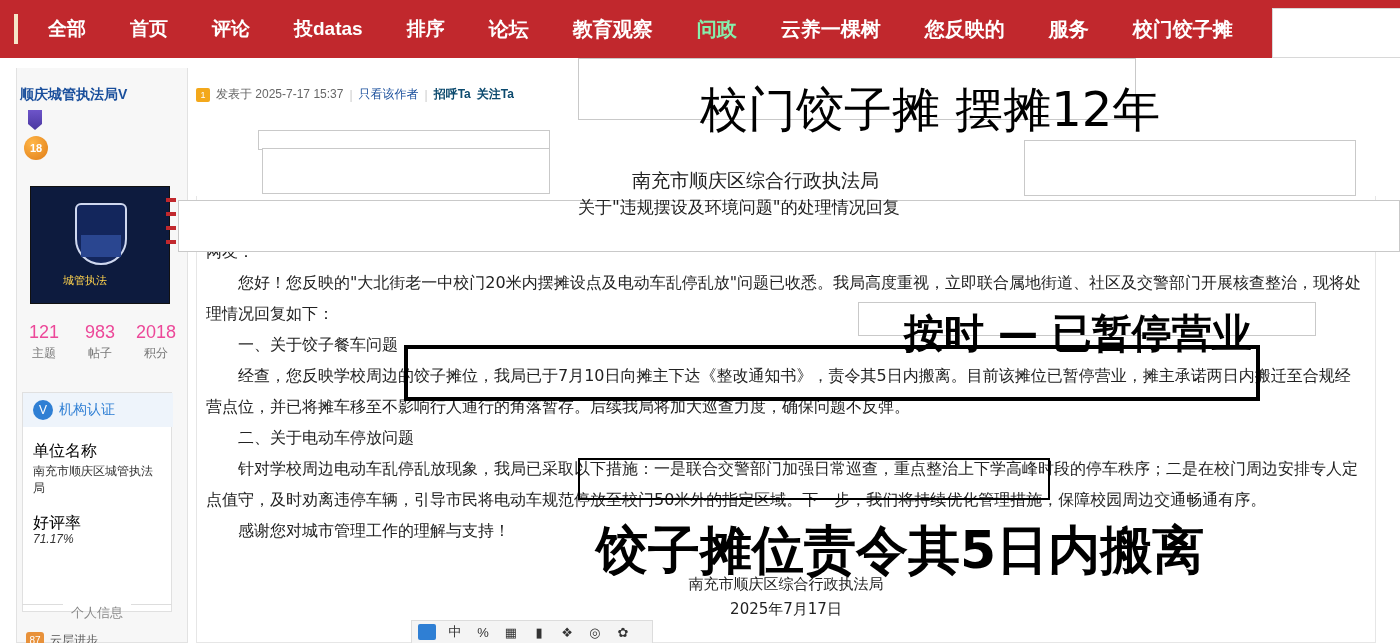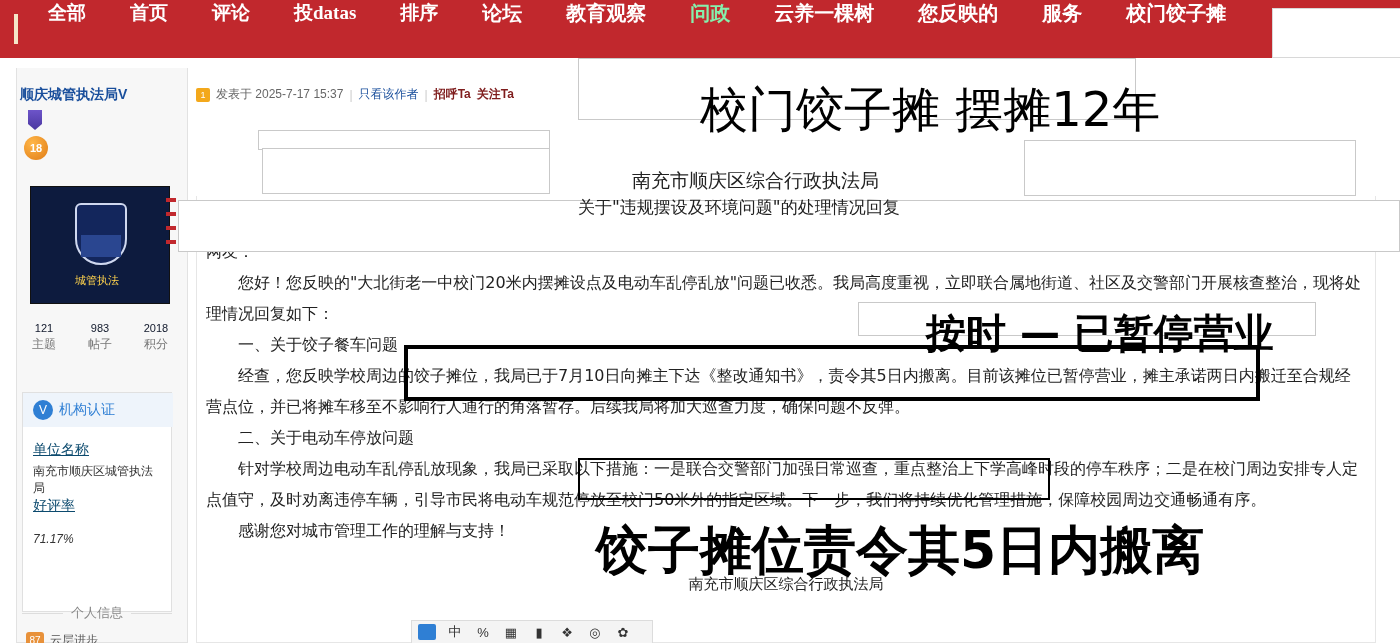--- a/index.html
+++ b/index.html
@@ -26,23 +26,22 @@
   }
   .nav-accent {
     position: absolute; left: 14px; top: 14px;
     width: 4px; height: 30px;
     background: #f5e6c8;
   }
   .nav-items {
     position: absolute; left: 26px; top: 0;
     height: 42px;
     display: flex;
-    align-items: flex-end;
+    align-items: flex-start;
     gap: 0;
-    font-family: Liberation Serif, serif;
   }
   .nav-item {
     color: #ffffff;
     font-size: 20px;
     font-weight: bold;
     padding: 0 22px;
     line-height: 58px;
     white-space: nowrap;
     cursor: pointer;
   }
@@ -103,40 +102,40 @@
     position: absolute; left: 44px; top: 20px;
     width: 52px; text-align: center;
     color: #ffd34d; font-size: 10px; letter-spacing: 1px;
   }
   .sb-avatar .city {
     position: absolute; left: 50px; top: 48px;
     width: 40px; height: 22px;
     background: #2a4690;
   }
   .sb-avatar .cap {
-    position: absolute; left: 14px; top: 86px;
+    position: absolute; left: 2px; top: 86px;
     width: 104px; height: 16px;
     color: #ffd34d; font-size: 11px; text-align: center;
   }
   .sb-avatar-side {
     position: absolute; left: 166px; top: 198px;
     width: 10px; height: 56px;
   }
   .sb-avatar-side i {
     display: block; width: 10px; height: 4px;
     background: #c1282d; margin-bottom: 10px;
   }
   .sb-stats {
     position: absolute; left: 18px; top: 322px;
     width: 164px;
     display: flex; justify-content: space-between;
     text-align: center;
   }
   .sb-stats .col { width: 52px; }
-  .sb-stats .num { font-size: 11px; color: #0f172a; }
+  .sb-stats .num { font-size: 18px; color: #ec4899; }
   .sb-stats .lbl { font-size: 12px; color: #777; margin-top: 2px; }
   .sb-cert {
     position: absolute; left: 22px; top: 392px;
     width: 150px; height: 220px;
     background: #fff;
     border: 1px solid #e0e0e0;
   }
   .cert-head {
     position: absolute; left: 0; top: 0;
     width: 150px; height: 34px;
@@ -144,26 +143,26 @@
     display: flex; align-items: center;
     padding-left: 10px;
   }
   .cert-head .v {
     width: 20px; height: 20px; border-radius: 50%;
     background: #2f7fd4; color: #fff;
     font-size: 12px; text-align: center; line-height: 20px;
     margin-right: 6px;
   }
   .cert-head .t { font-size: 14px; color: #2f7fd4; }
-  .cert-row { position: absolute; left: 10px; font-size: 14px; color: #0c4a6e; text-decoration: underline; }
+  .cert-row { position: absolute; left: 10px; font-size: 16px; color: #000000; }
   .cert-val { position: absolute; left: 10px; font-size: 12px; color: #333; width: 130px; line-height: 17px; }
   .sb-divider {
     position: absolute; left: 22px; top: 604px;
     width: 150px;
-    display: flex; align-items: center; gap: 8px;
+    display: flex; align-items: flex-start; gap: 8px;
     color: #888; font-size: 13px;
   }
   .sb-divider .line { flex: 1; height: 1px; background: #ddd; }
   .sb-bottom-icon {
     position: absolute; left: 26px; top: 632px;
     width: 18px; height: 18px; border-radius: 3px;
     background: #e8913a; color: #fff;
     font-size: 10px; line-height: 18px; text-align: center;
   }
   .sb-bottom-text {
@@ -178,21 +177,21 @@
     font-size: 12px; color: #666;
     white-space: nowrap;
   }
   .meta-icon {
     width: 14px; height: 14px; background: #f3a81b;
     color: #fff; font-size: 9px; text-align: center; line-height: 14px;
     border-radius: 2px;
   }
   .meta-sep { color: #ccc; }
   .meta-link { color: #1a4f9c; cursor: pointer; }
-  .meta-strong { color: #7f1d1d; font-weight: bold; cursor: pointer; }
+  .meta-strong { color: #0c4a6e; font-weight: bold; cursor: pointer; }
 
   
   .content {
     position: absolute; left: 196px; top: 196px;
     width: 1180px; height: 447px;
     background: #fff;
     border: 1px solid #e6e6e6;
     border-top: none;
   }
   .body-text {
@@ -236,21 +235,21 @@
 
   
   .cap-big {
     position: absolute;
     color: #000;
     font-family: "DejaVu Sans", sans-serif;
     white-space: nowrap;
   }
   .cap1 { left: 700px; top: 78px; font-size: 48px; }
   .cap2 { left: 596px; top: 516px; font-size: 52px; font-weight: bold; }
-  .cap3 { left: 904px; top: 306px; font-size: 40px; font-weight: bold; margin-left: 22px; }
+  .cap3 { left: 904px; top: 306px; font-size: 40px; font-weight: bold; }
   .outline-box { position: absolute; border: 4px solid #000; }
   .thin-box { position: absolute; border: 2px solid #000; }
 
   .org-line1 {
     position: absolute; left: 632px; top: 168px;
     font-size: 19px; color: #222;
     font-family: "DejaVu Sans", sans-serif;
   }
   .org-line2 {
     position: absolute; left: 578px; top: 196px;
@@ -317,21 +316,21 @@
     </div>
   </div>
 
   <div class="sb-cert">
     <div class="cert-head">
       <span class="v">V</span>
       <span class="t">机构认证</span>
     </div>
     <div class="cert-row" style="top:48px;">单位名称</div>
     <div class="cert-val" style="top:70px;">南充市顺庆区城管执法局</div>
-    <div class="cert-row" style="top:104px;">好评率</div>
+    <div class="cert-row" style="top:120px;">好评率</div>
     <div class="cert-val" style="top:138px;font-style:italic;">71.17%</div>
   </div>
 
   <div class="sb-divider">
     <span class="line"></span>
     <span>个人信息</span>
     <span class="line"></span>
   </div>
   <div class="sb-bottom-icon">87</div>
   <div class="sb-bottom-text">云层进步</div>
@@ -353,20 +352,21 @@
     <p>您好！您反映的"大北街老一中校门20米内摆摊设点及电动车乱停乱放"问题已收悉。我局高度重视，立即联合属地街道、社区及交警部门开展核查整治，现将处理情况回复如下：</p>
     <p>一、关于饺子餐车问题</p>
     <p>经查，您反映学校周边的饺子摊位，我局已于7月10日向摊主下达《整改通知书》，责令其5日内搬离。目前该摊位已暂停营业，摊主承诺两日内搬迁至合规经营点位，并已将摊车移至不影响行人通行的角落暂存。后续我局将加大巡查力度，确保问题不反弹。</p>
     <p>二、关于电动车停放问题</p>
     <p>针对学校周边电动车乱停乱放现象，我局已采取以下措施：一是联合交警部门加强日常巡查，重点整治上下学高峰时段的停车秩序；二是在校门周边安排专人定点值守，及时劝离违停车辆，引导市民将电动车规范停放至校门50米外的指定区域。下一步，我们将持续优化管理措施，保障校园周边交通畅通有序。</p>
     <p>感谢您对城市管理工作的理解与支持！</p>
   </div>
 
   <div class="sign">
     <div>南充市顺庆区综合行政执法局</div>
+    <div>2025年7月17日</div>
   </div>
 
   <div class="toolbar">
     <span class="tb-sq"></span>
     <span class="tb">中</span>
     <span class="tb tb-blue">%</span>
     <span class="tb">▦</span>
     <span class="tb tb-blue">▮</span>
     <span class="tb tb-blue">❖</span>
     <span class="tb tb-red">◎</span>

